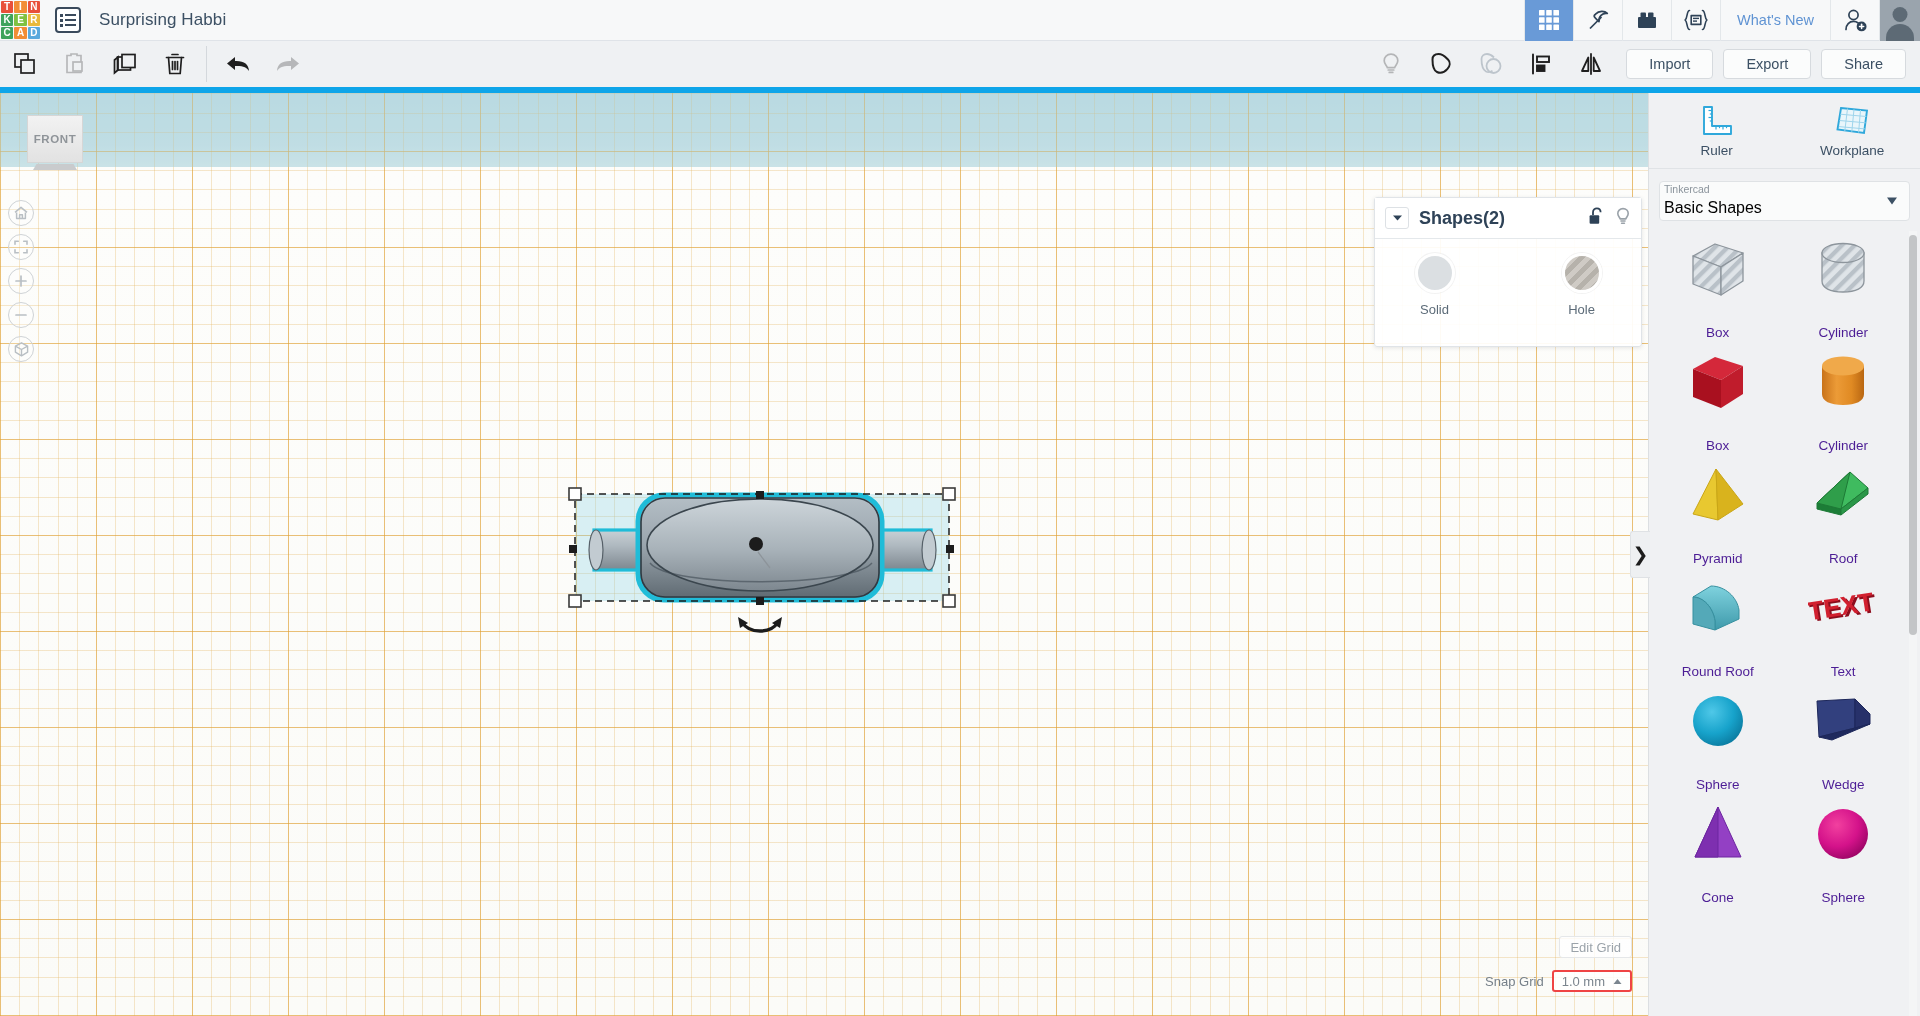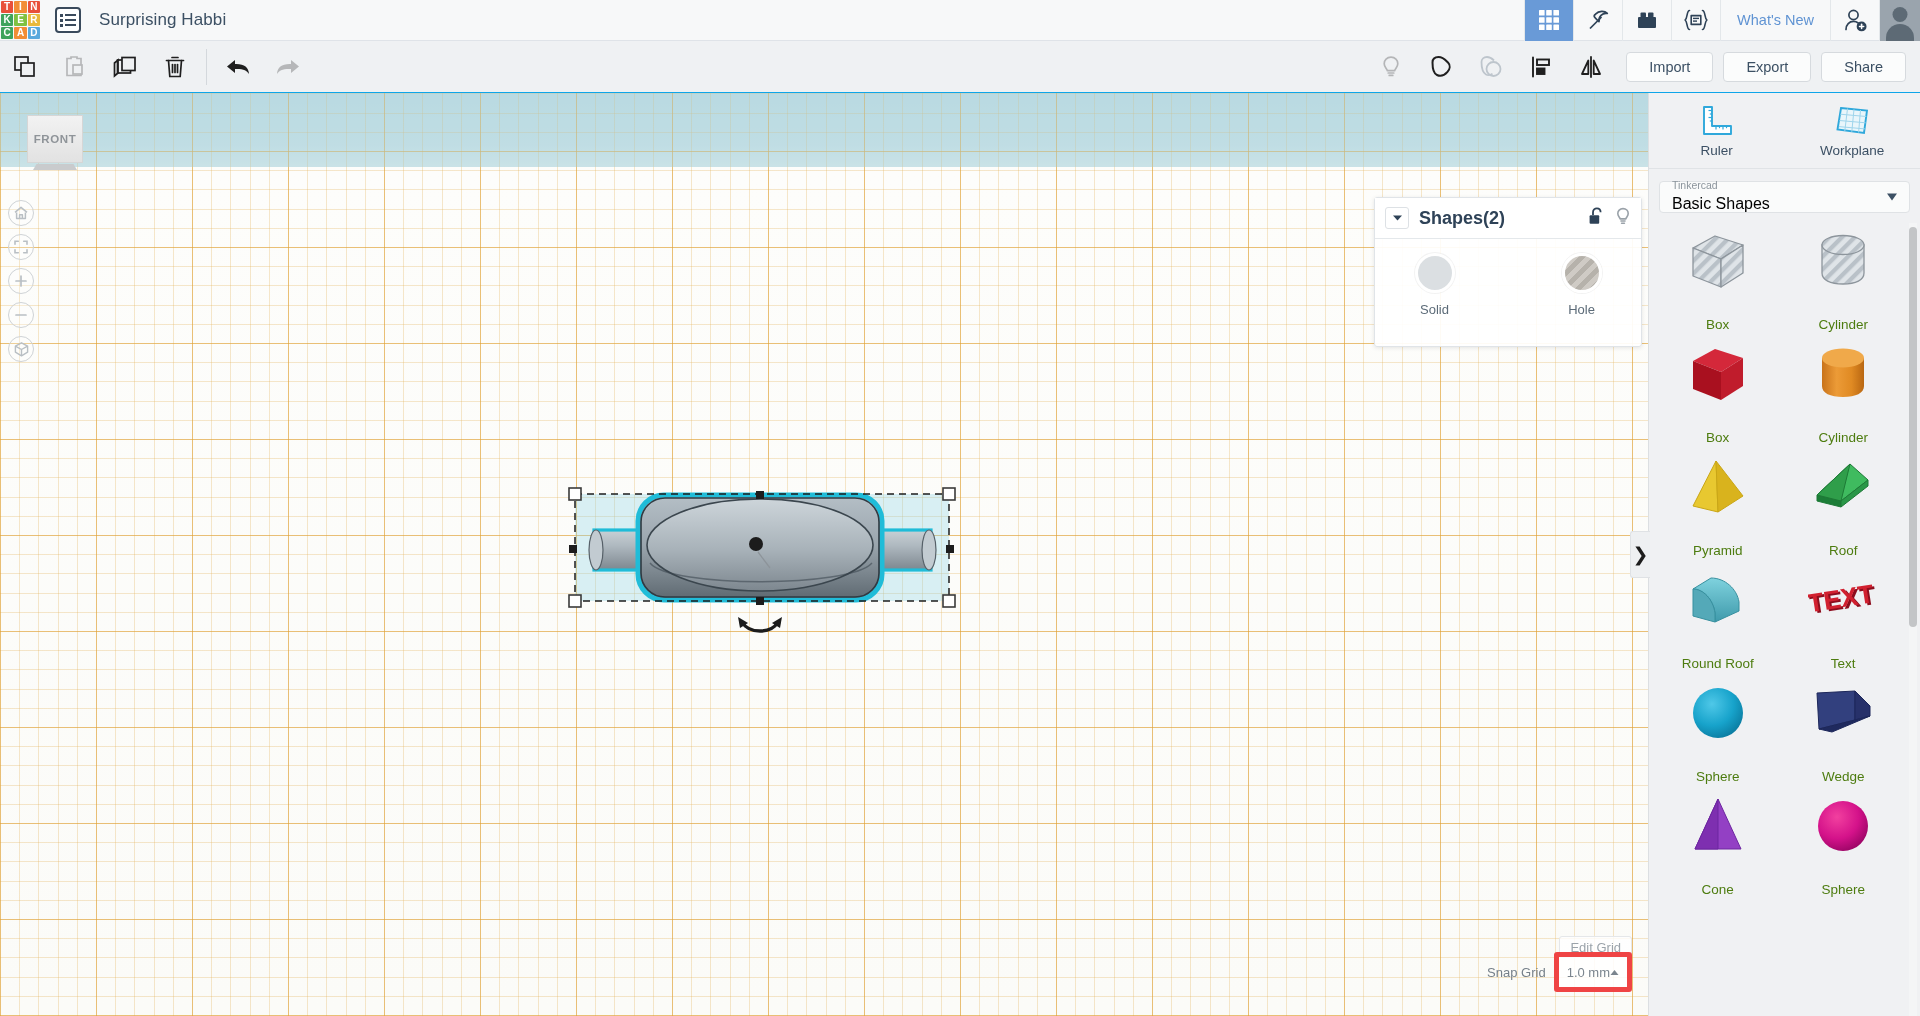--- a/index.html
+++ b/index.html
@@ -60,21 +60,21 @@
     border-radius: 50%; background: #5d6a75; transform: translateX(-50%);
   }
   #avatar-btn .av-body {
     position: absolute; left: 50%; top: 24px; width: 28px; height: 22px;
     border-radius: 14px 14px 0 0; background: #5d6a75; transform: translateX(-50%);
   }
 
   
   #toolbar {
     position: absolute; left: 0; top: 41px; width: 1920px; height: 52px;
-    background: #eff1f3; border-bottom: 1px solid #0ea5e9;
+    background: #eff1f3; border-bottom: 6px solid #0ea5e9;
     display: flex; align-items: center; z-index: 45;
   }
   .tb-btn {
     width: 50px; height: 52px; display: flex; align-items: center;
     justify-content: center; cursor: pointer;
   }
   .tb-sep { width: 1px; height: 36px; background: #d4d8dc; margin: 0 6px; }
   #toolbar-right { margin-left: auto; display: flex; align-items: center; padding-right: 14px; }
   .tb-text-btn {
     height: 30px; padding: 0 22px; margin-left: 10px;
@@ -167,23 +167,23 @@
     padding: 0 10px; border: 1px solid #e5e7e9; border-radius: 3px;
     background: rgba(255,255,255,.8); color: #9ba3aa; font-size: 13px;
     display: flex; align-items: center; cursor: pointer; z-index: 20;
   }
   #snap-grid-row {
     position: absolute; right: 16px; bottom: 24px; display: flex;
     align-items: center; z-index: 20;
   }
   #snap-grid-label { font-size: 13px; color: #76808a; margin-right: 8px; }
   #snap-grid-value {
-    height: 40px; padding: 0 8px; border: 5px solid #ef4444; border-radius: 3px;
+    height: 22px; padding: 0 8px; border: 2px solid #ef4444; border-radius: 3px;
     background: rgba(255,255,255,.85); display: flex; align-items: center;
-    color: #7b858e; font-size: 13px; cursor: pointer;
+    gap: 8px; color: #7b858e; font-size: 13px; cursor: pointer;
   }
 
   
   #panel-collapse {
     position: absolute; left: 1630px; top: 531px; width: 20px; height: 47px;
     background: #eef0f2; border: 1px solid #dfe2e5; border-right: none;
     border-radius: 3px 0 0 3px; display: flex; align-items: center;
     justify-content: center; cursor: pointer; z-index: 40;
     font-size: 19px; color: #1c1c1c; font-family: "Liberation Sans", sans-serif;
   }
@@ -197,43 +197,43 @@
   #wp-ruler-row {
     display: flex; height: 76px; border-bottom: 1px solid #e0e3e6;
     background: #f0f1f3; flex: none;
   }
   .wpr-item {
     flex: 1; display: flex; flex-direction: column; align-items: center;
     justify-content: center; cursor: pointer; gap: 5px;
   }
   .wpr-label { font-size: 13.5px; color: #3c5064; }
   #library-select {
-    margin: 12px 10px 10px; height: 32px; background: #fafbfb;
-    border: 1px solid #dfe2e5; border-radius: 4px; padding: 5px 12px;
+    margin: 12px 10px 10px; height: 40px; background: #fafbfb;
+    border: 1px solid #dfe2e5; border-radius: 4px; padding: 5px 4px;
     display: flex; flex-direction: column; justify-content: center;
     position: relative; cursor: pointer; flex: none;
   }
   #library-select .lib-small { font-size: 10.5px; color: #8b949c; line-height: 1.3; }
   #library-select .lib-big { font-size: 16px; color: #000000; line-height: 1.35; }
   #library-select .lib-caret {
     position: absolute; right: 12px; top: 50%; transform: translateY(-50%);
     width: 0; height: 0; border-left: 5.5px solid transparent;
     border-right: 5.5px solid transparent; border-top: 7px solid #3c5064;
   }
   #shape-grid-wrap { flex: 1; overflow: hidden; position: relative; }
   #shape-grid {
     display: grid; grid-template-columns: 1fr 1fr;
     padding: 4px 14px 0 6px; row-gap: 0;
   }
   .shape-cell {
     height: 113px; display: flex; flex-direction: column;
     align-items: center; justify-content: flex-end; padding-bottom: 8px; cursor: pointer;
   }
   .shape-thumb { height: 72px; display: flex; align-items: center; justify-content: center; }
-  .shape-name { font-size: 13.5px; color: #4d7c0f; margin-top: 22px; }
+  .shape-name { font-size: 13.5px; color: #4c1d95; margin-top: 22px; }
   #panel-scrollbar {
     position: absolute; right: 3px; top: 4px; width: 8px; height: 400px;
     background: #c3c5c7; border-radius: 4px;
   }
   #scroll-track {
     position: absolute; right: 3px; top: 0; width: 8px; bottom: 0; background: #f4f5f6;
   }
 </style>
 </head>
 <body>

